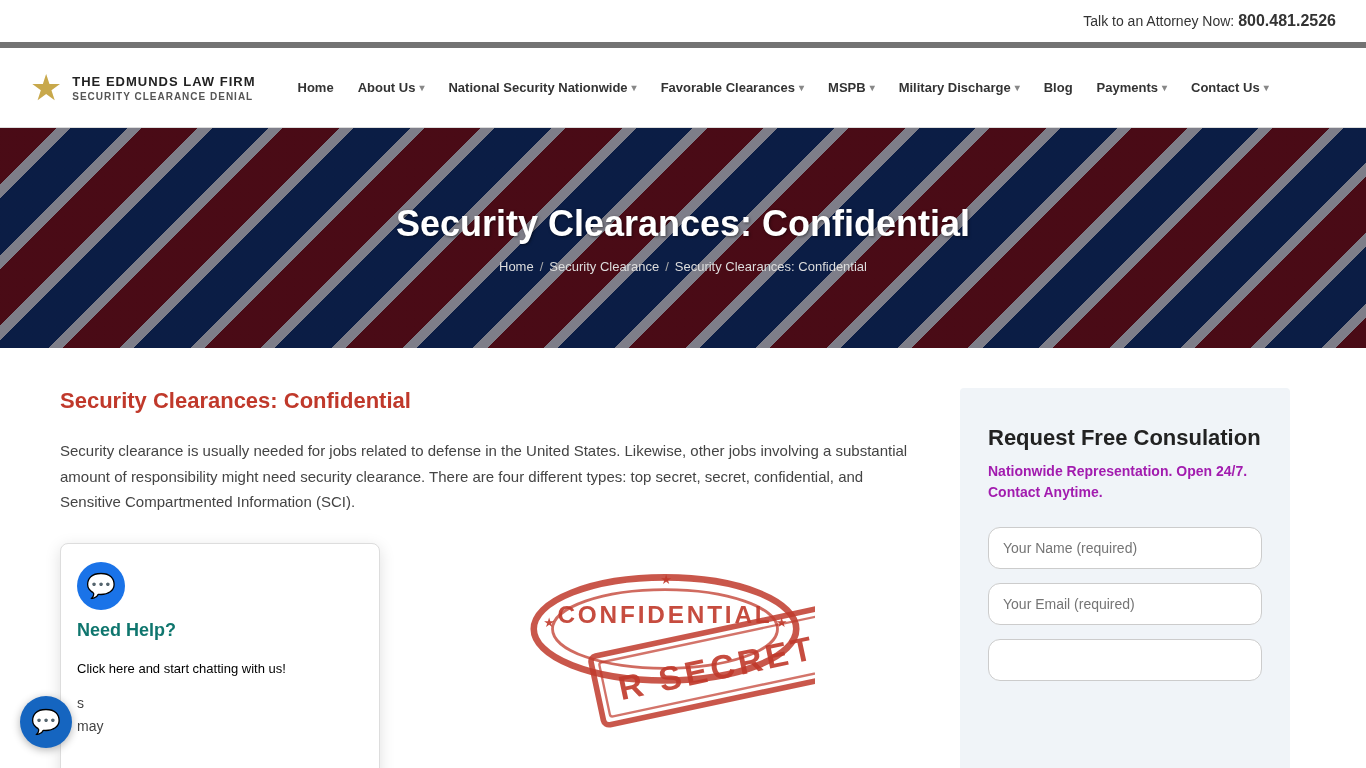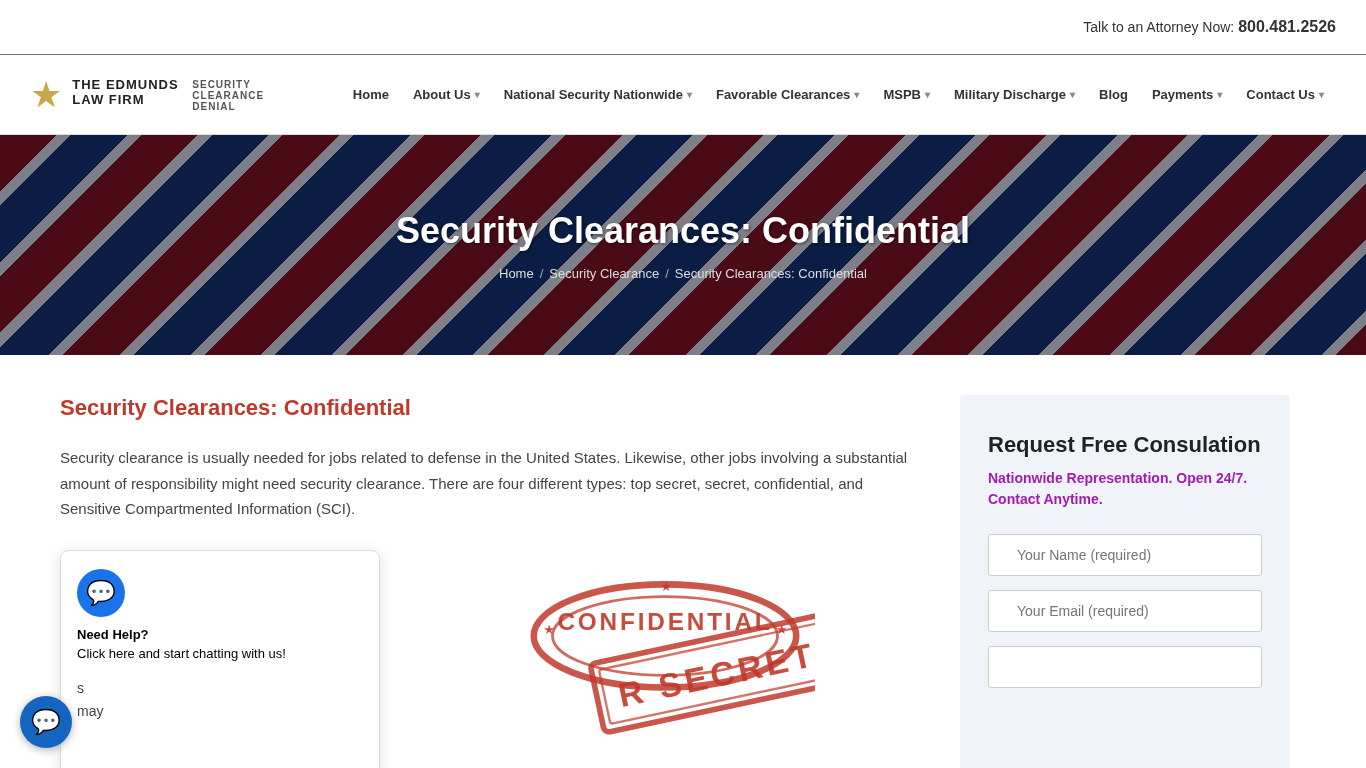--- a/index.html
+++ b/index.html
@@ -1,23 +1,23 @@
 <!DOCTYPE html>
 <html><head>
   <meta charset="utf-8">
   <style>
     * { margin: 0; padding: 0; box-sizing: border-box; }
     body { font-family: Arial, sans-serif; font-size: 15px; color: #333; width: 1366px; }
 
     
     .top-bar {
       background: #fff;
-      border-bottom: 1px solid #737373;
+      border-bottom: 6px solid #737373;
       text-align: right;
-      padding: 18px 30px;
+      padding: 12px 30px;
       font-size: 14px;
       color: #333;
     }
     .top-bar span { font-weight: normal; }
     .top-bar strong { font-weight: bold; font-size: 16px; }
 
     
     .header {
       background: #fff;
       display: flex;
@@ -31,21 +31,21 @@
       align-items: center;
       margin-right: 30px;
       min-width: 200px;
     }
     .logo-star {
       color: #c8a84b;
       font-size: 36px;
       margin-right: 10px;
       line-height: 1;
     }
-    .logo-text { display: flex; flex-direction: row; }
+    .logo-text { display: flex; flex-direction: column; }
     .logo-text .firm-name { font-size: 13px; font-weight: bold; color: #222; letter-spacing: 1px; text-transform: uppercase; }
     .logo-text .firm-sub { font-size: 10px; color: #555; letter-spacing: 1px; text-transform: uppercase; margin-top: 2px; font-weight: bold; }
 
     nav { display: flex; align-items: center; gap: 0; flex: 1; }
     .nav-item {
       display: flex;
       align-items: center;
       padding: 0 12px;
       height: 60px;
       font-size: 13px;
@@ -143,24 +143,24 @@
       border-radius: 50%;
       width: 48px;
       height: 48px;
       display: flex;
       align-items: center;
       justify-content: center;
       margin-bottom: 10px;
     }
     .chat-bubble-icon span { font-size: 24px; color: #fff; }
     .chat-popup .chat-label {
-      font-size: 13px;
-      font-weight: bold;
-      color: #000000;
-      margin-bottom: 4px;
+      font-size: 18px;
+      font-weight: bold;
+      color: #0f766e;
+      margin-bottom: 20px;
     }
     .chat-popup .chat-sub {
       font-size: 13px;
       color: #000000;
     }
 
     
     .stamp-area {
       flex: 1;
       display: flex;
@@ -194,23 +194,23 @@
     }
     .sidebar-sub {
       font-size: 14px;
       color: #a21caf;
       font-weight: bold;
       margin-bottom: 24px;
       line-height: 1.5;
     }
     .sidebar-input {
       width: 100%;
-      padding: 12px 28px;
+      padding: 12px 14px;
       border: 1px solid #ccc;
-      border-radius: 3px;
+      border-radius: 12px;
       font-size: 14px;
       color: #777;
       margin-bottom: 14px;
       background: #fff;
       outline: none;
     }
 
     
     .chat-widget {
       position: fixed;

